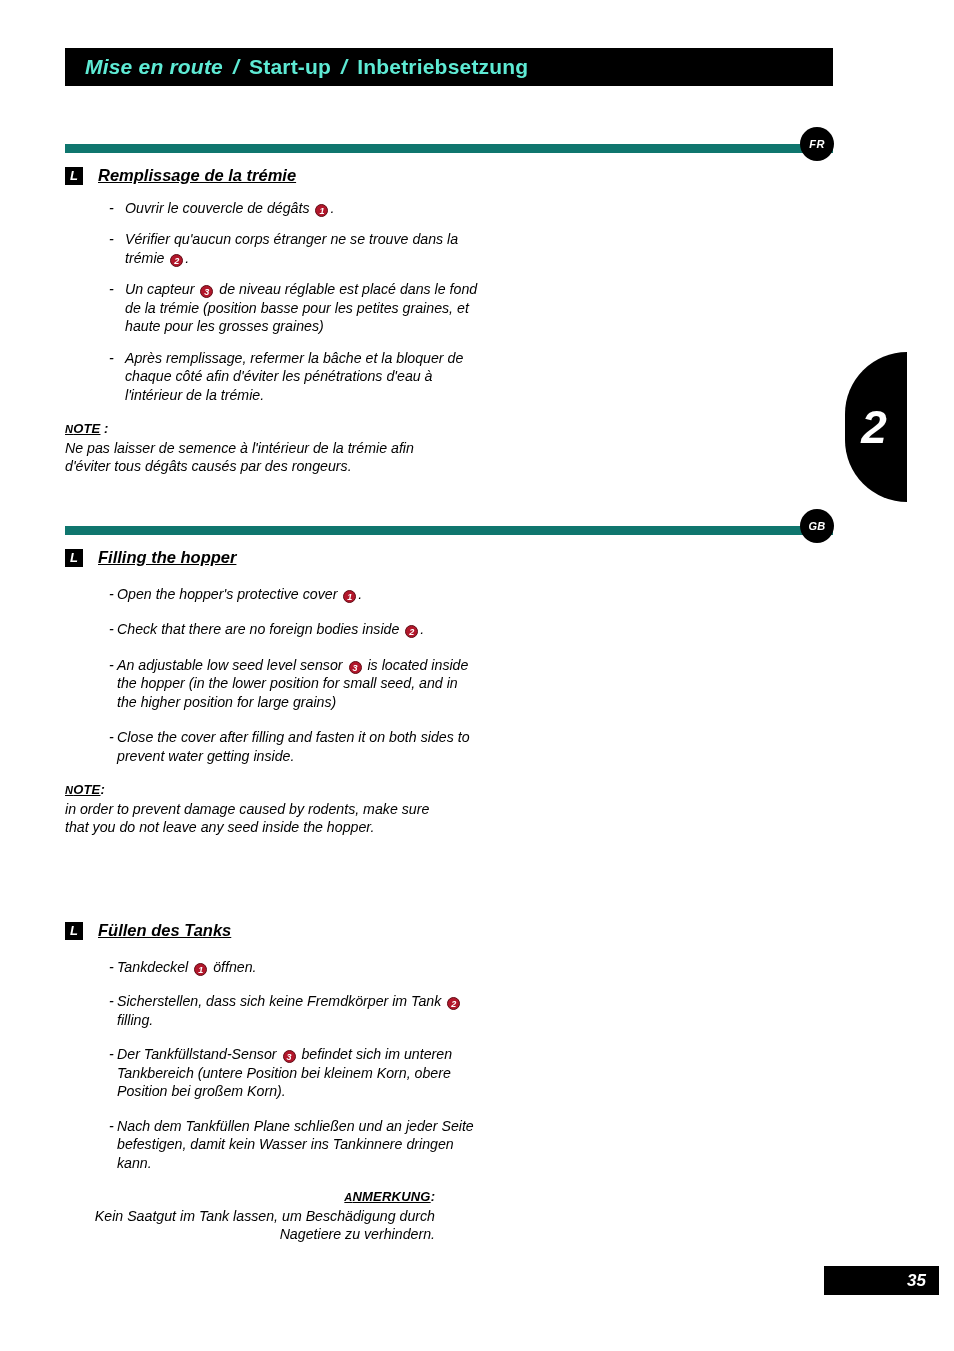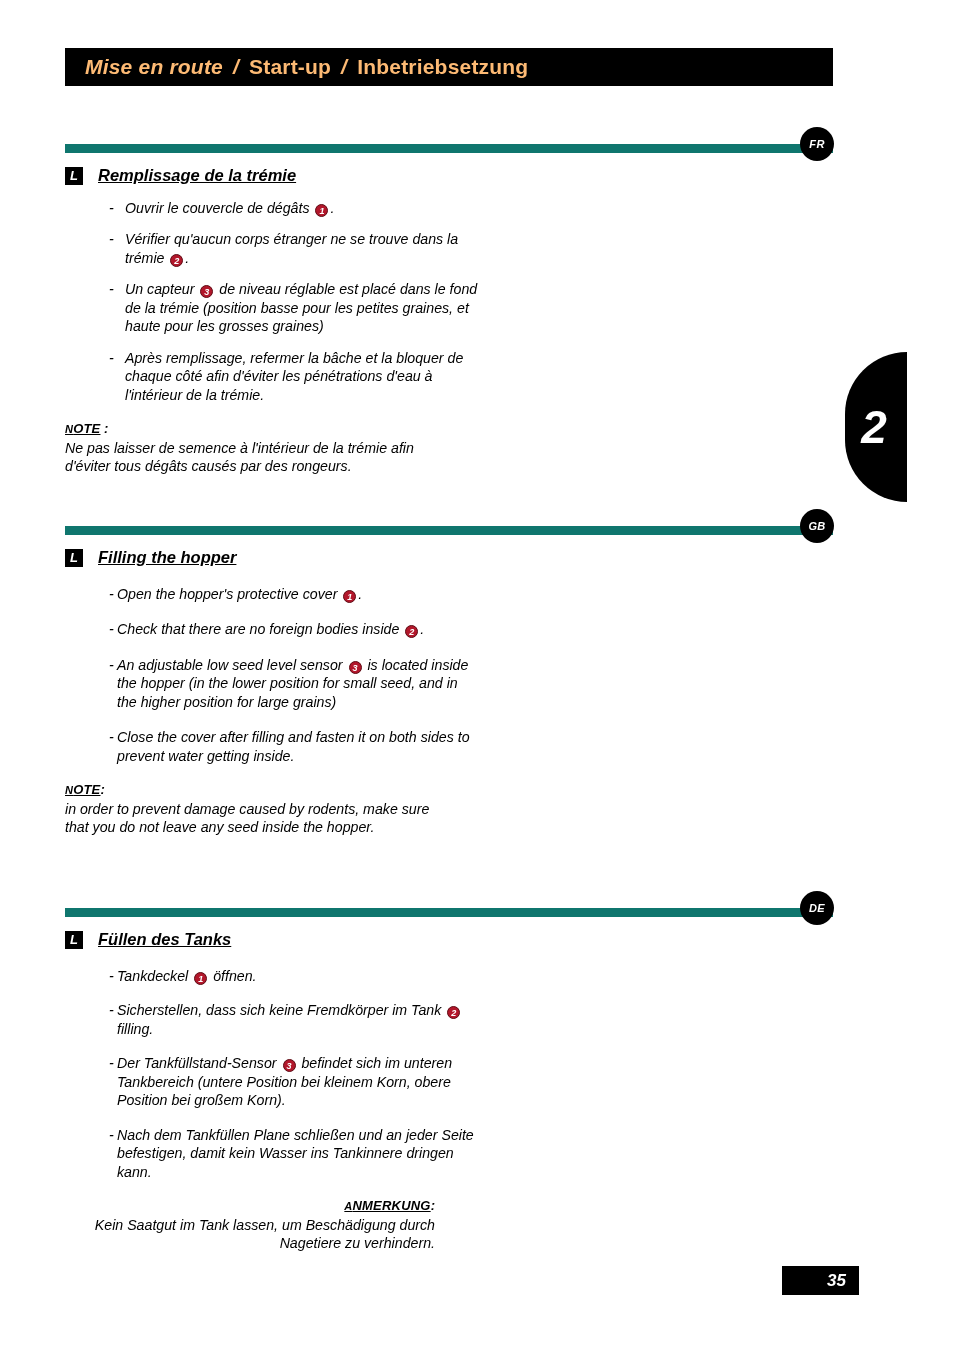--- a/index.html
+++ b/index.html
@@ -23,21 +23,21 @@
     top: 48px;
     width: 768px;
     height: 38px;
     background: #000000;
   }
   .title-bar-text {
     position: absolute;
     left: 20px;
     top: 50%;
     transform: translateY(-52%);
-    color: #fdba74;
+    color: #5eead4;
     font-size: 21px;
     font-weight: bold;
     font-style: italic;
     letter-spacing: 0.2px;
     white-space: nowrap;
   }
   .title-sep {
     display: inline-block;
     padding: 0 10px;
     font-style: italic;
@@ -197,28 +197,29 @@
     color: #ffffff;
     font-size: 46px;
     font-weight: bold;
     font-style: italic;
     margin-right: 4px;
   }
 
   
   .page-foot {
     position: absolute;
-    left: 782px;
+    left: 824px;
     top: 1266px;
     width: 77px;
     height: 29px;
     background: #000000;
     display: flex;
     align-items: center;
     justify-content: flex-end;
+    padding-left: 38px;
   }
   .page-foot-num {
     color: #ffffff;
     font-size: 17px;
     font-weight: bold;
     font-style: italic;
     margin-right: 13px;
   }
 </style>
 </head>
@@ -292,23 +293,20 @@
       <span class="btext">Close the cover after filling and fasten it on both sides to prevent water getting inside.</span>
     </div>
   </div>
   <div class="note-block" style="margin-top:0;">
     <span class="note-label">Note</span><span class="note-suffix">:</span>
     <div class="note-text">in order to prevent damage caused by rodents, make sure that you do not leave any seed inside the hopper.</div>
   </div>
 </div>
 
 <div class="lang-section" style="top:908px;">
-  <div class="lang-rule">
-    <div class="lang-badge">DE</div>
-  </div>
   <div class="sec-head">
     <span class="sec-marker">L</span>
     <span class="sec-title">Füllen des Tanks</span>
   </div>
   <div class="bullets indent-en" style="margin-top:18px;">
     <div class="bullet" style="margin-bottom:16px;">
       <span class="dash">-</span>
       <span class="btext"><span>Tankdeckel </span><span class="num">1</span><span> öffnen.</span></span>
     </div>
     <div class="bullet" style="margin-bottom:16px;">

